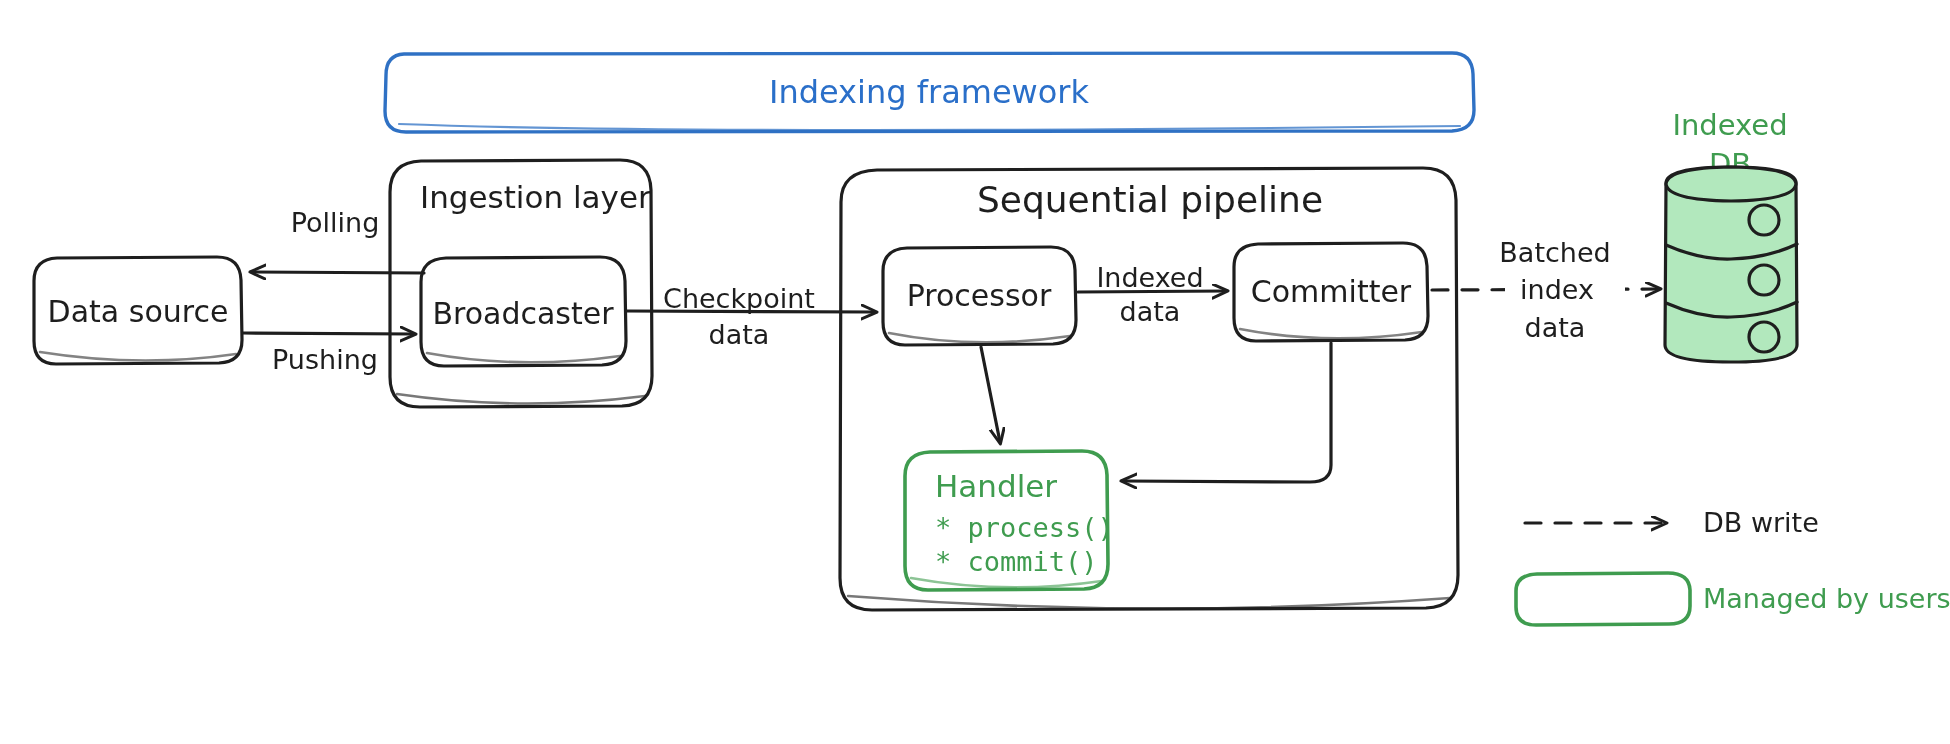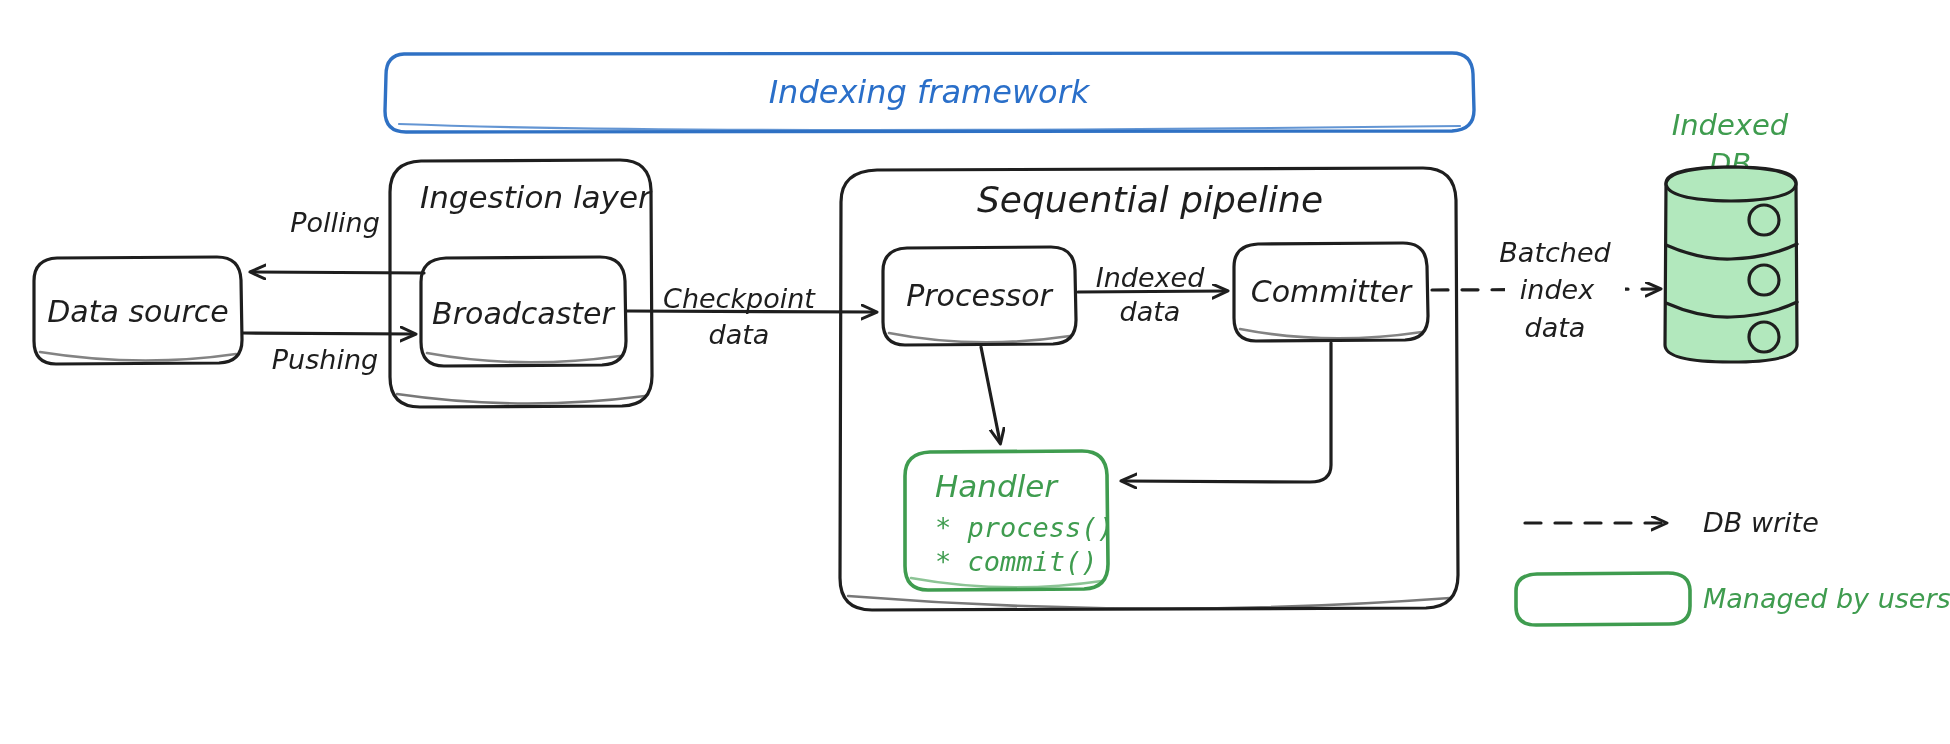--- a/index.html
+++ b/index.html
@@ -2,21 +2,21 @@
 <html><head>
 <meta charset="utf-8">
 <title>Indexing framework architecture diagram</title>
 <style>
   html,body{margin:0;padding:0;background:#ffffff;}
   body{
     width:1950px;height:744px;
     font-family:"DejaVu Sans", sans-serif;
     overflow:hidden;position:relative;
   }
-  #stage{position:absolute;inset:0;width:1798px;height:744px;font-style:italic;}
+  #stage{position:absolute;inset:0;width:1798px;height:744px;}
   svg{position:absolute;top:0;left:0;width:1950px;height:744px;}
 
   .hand   { font-family:"DejaVu Sans", sans-serif; }
   .mono   { font-family:"DejaVu Sans Mono", monospace; }
 
   text{ dominant-baseline:middle; }
   .t-node   { font-size:30px; fill:#1e1e1e; }
   .t-group  { font-size:31px; fill:#1e1e1e; }
   .t-big    { font-size:36px; fill:#1e1e1e; }
   .t-edge   { font-size:27px; fill:#1e1e1e; }

